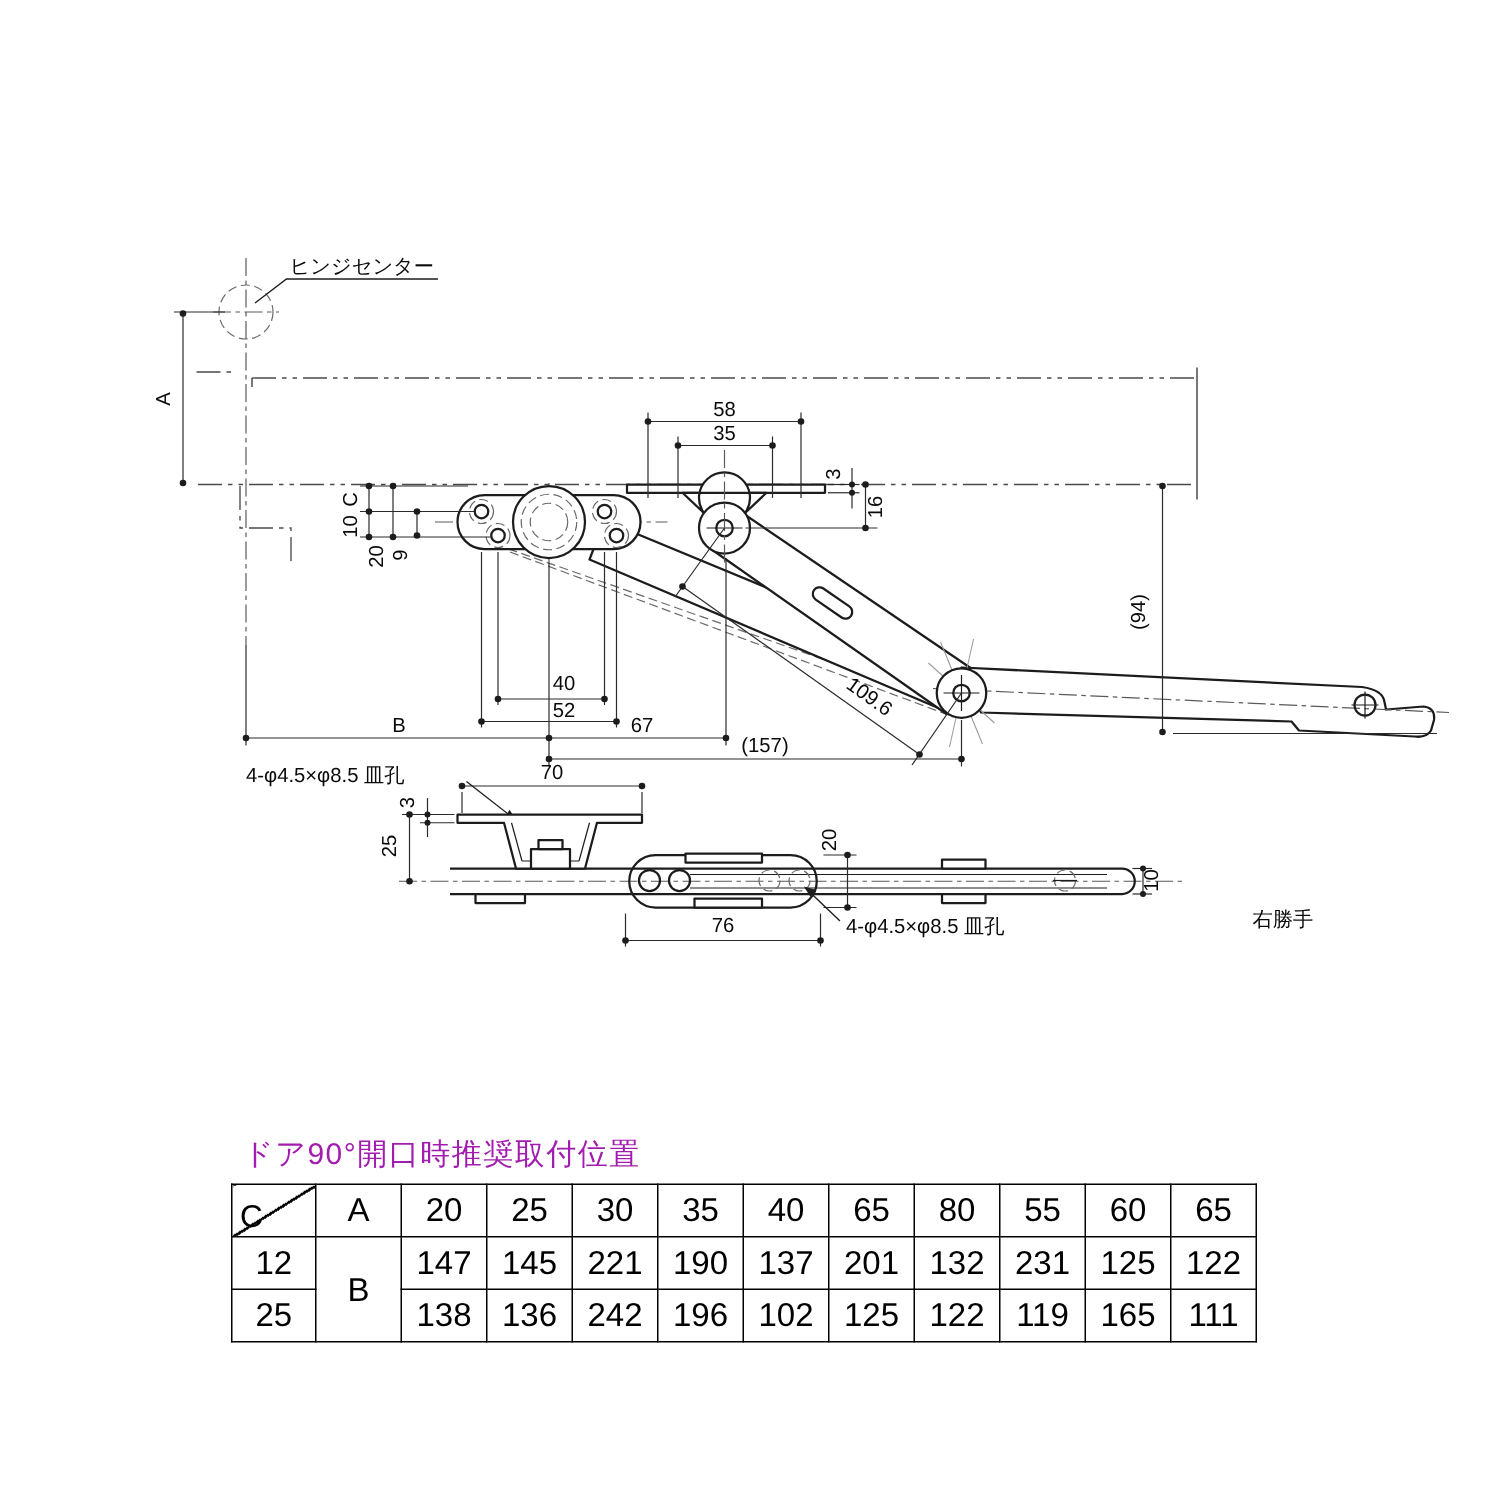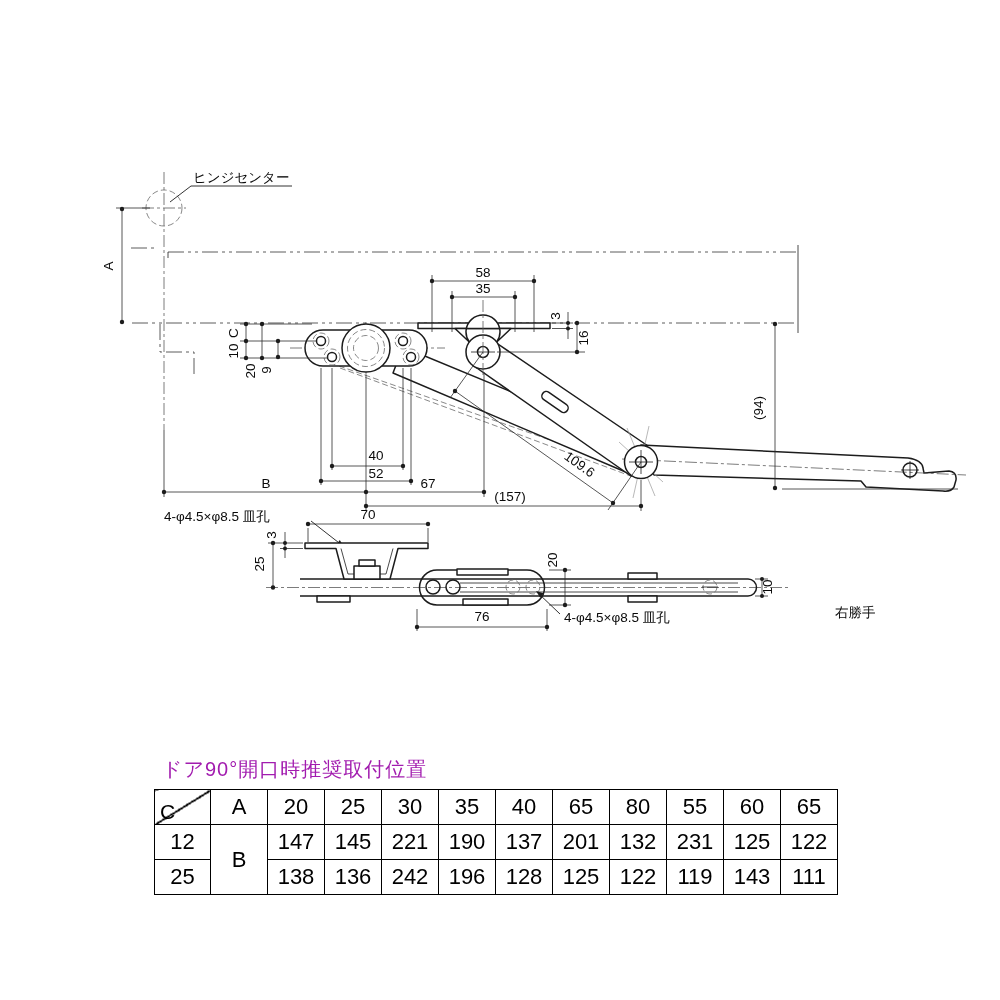--- a/index.html
+++ b/index.html
@@ -345,23 +345,23 @@
         <td>231</td>
         <td>125</td>
         <td>122</td>
       </tr>
       <tr>
         <td>25</td>
         <td>138</td>
         <td>136</td>
         <td>242</td>
         <td>196</td>
-        <td>128</td>
+        <td>102</td>
         <td>125</td>
         <td>122</td>
         <td>119</td>
-        <td>143</td>
+        <td>165</td>
         <td>111</td>
       </tr>
     </tbody>
       </table>
   </div>
 </div>
 
 </body></html>

